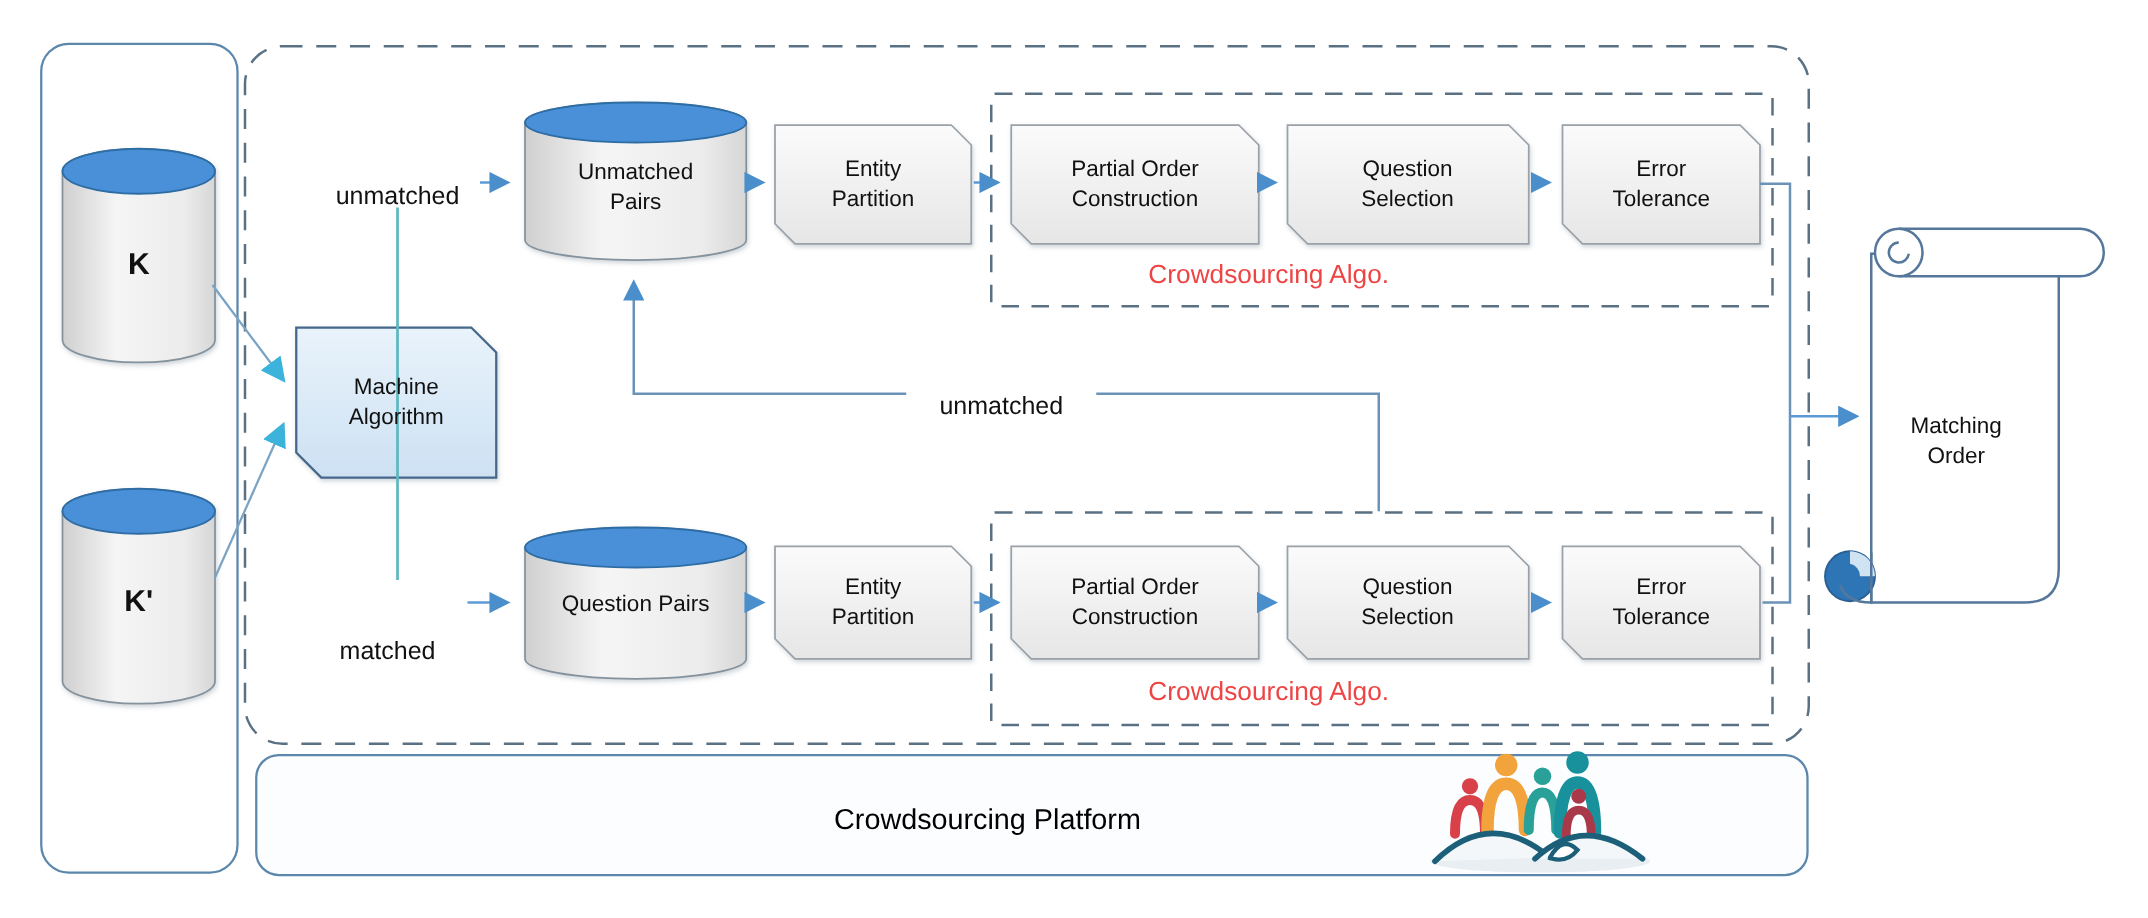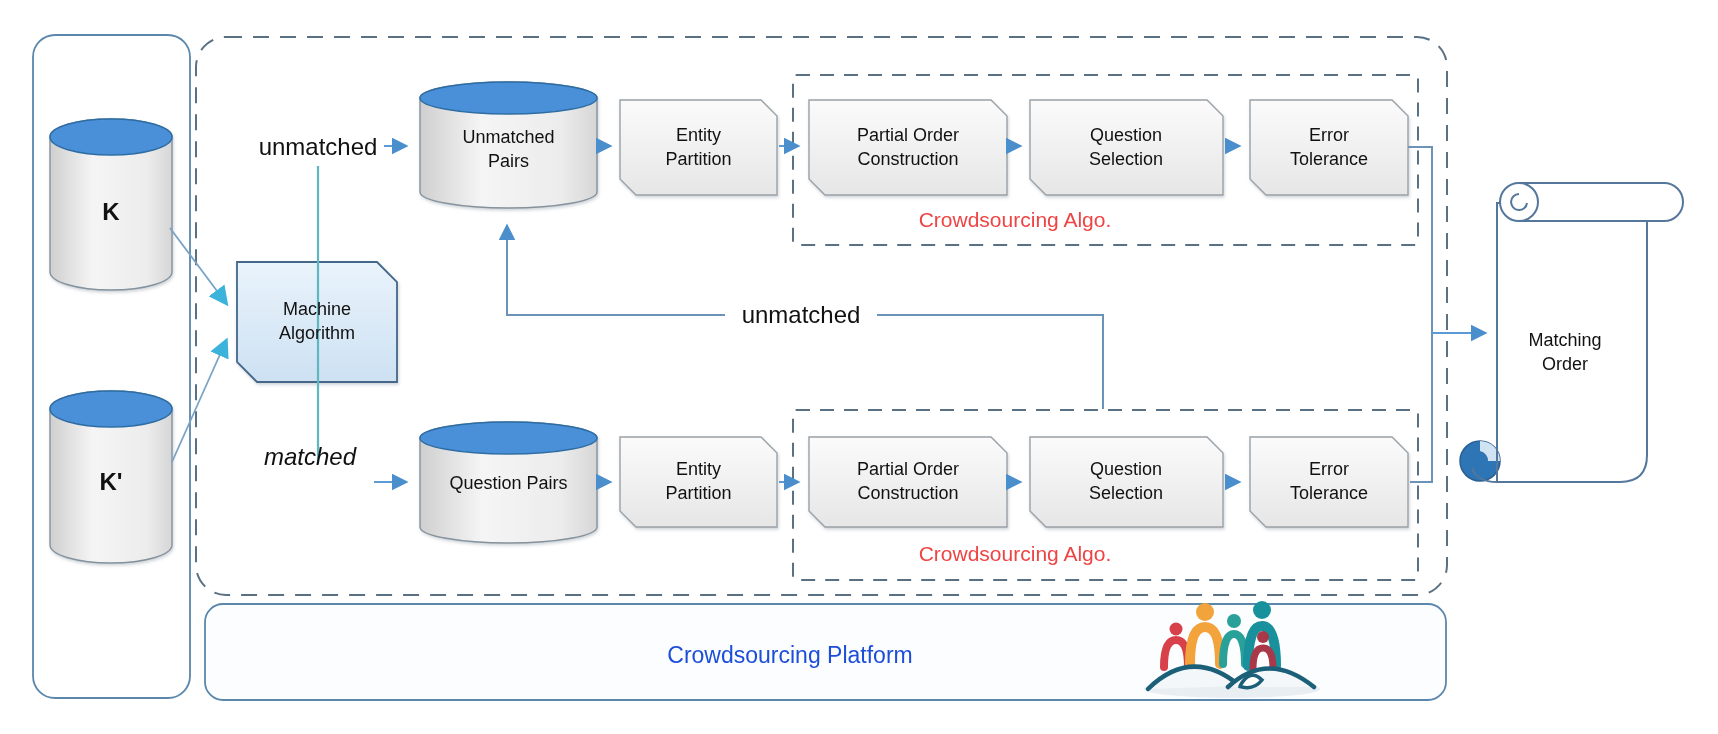--- a/index.html
+++ b/index.html
@@ -12,25 +12,25 @@
   }
   .layer{position:absolute;left:0;top:0;}
   .lbl{
     position:absolute;
     display:flex;align-items:center;justify-content:center;
     text-align:center;
     color:#111;
     font-size:18px;line-height:1.32;
     pointer-events:none;
   }
-  .lbl.small{font-size:24px;}
+  .lbl.small{font-size:20px;margin-top:10px;}
   .lbl.bold{font-weight:bold;font-size:24px;}
   .lbl.gray{color:#ef4444;font-size:21px;}
   .lbl.whitebg{background:#ffffff;padding:0 6px;}
-  .lbl.platform{font-size:23px;color:#1d4ed8;text-align:right;}
+  .lbl.platform{font-size:23px;color:#000000;text-align:right;}
 </style>
 </head>
 <body>
 
 <div class="canvas">
 
   <svg class="layer" width="1718" height="734" viewBox="0 0 1718 734">
     <defs>
       <linearGradient id="grayBox" x1="0" y1="0" x2="0" y2="1">
         <stop offset="0" stop-color="#fbfbfb"></stop>
@@ -143,21 +143,21 @@
       <path d="M1240,686 Q1250,668 1262,680 Q1254,690 1242,687" fill="#ffffff" stroke="#1c5f78" stroke-width="3.5" stroke-linecap="round"></path>
     </g>
   </svg>
 
   <div class="lbl bold" style="left:50px;top:196px;width:122px;height:32px;">K</div>
   <div class="lbl bold" style="left:50px;top:466px;width:122px;height:32px;">K'</div>
 
   <div class="lbl" style="left:262px;top:262px;width:110px;height:120px;">Machine Algorithm</div>
 
   <div class="lbl small" style="left:248px;top:132px;width:140px;height:30px;">unmatched</div>
-  <div class="lbl small" style="left:250px;top:442px;width:120px;height:30px;font-style:italic;">matched</div>
+  <div class="lbl small" style="left:250px;top:496px;width:120px;height:30px;">matched</div>
   <div class="lbl small whitebg" style="left:725px;top:300px;width:140px;height:30px;">unmatched</div>
 
   <div class="lbl" style="left:448px;top:114px;width:121px;height:72px;">Unmatched Pairs</div>
   <div class="lbl" style="left:653px;top:100px;width:91px;height:95px;">Entity Partition</div>
   <div class="lbl" style="left:833px;top:100px;width:150px;height:95px;">Partial Order Construction</div>
   <div class="lbl" style="left:1071px;top:100px;width:110px;height:95px;">Question Selection</div>
   <div class="lbl" style="left:1279px;top:100px;width:100px;height:95px;">Error Tolerance</div>
   <div class="lbl gray" style="left:850px;top:206px;width:330px;height:28px;">Crowdsourcing Algo.</div>
 
   <div class="lbl" style="left:448px;top:450px;width:121px;height:68px;">Question Pairs</div>

